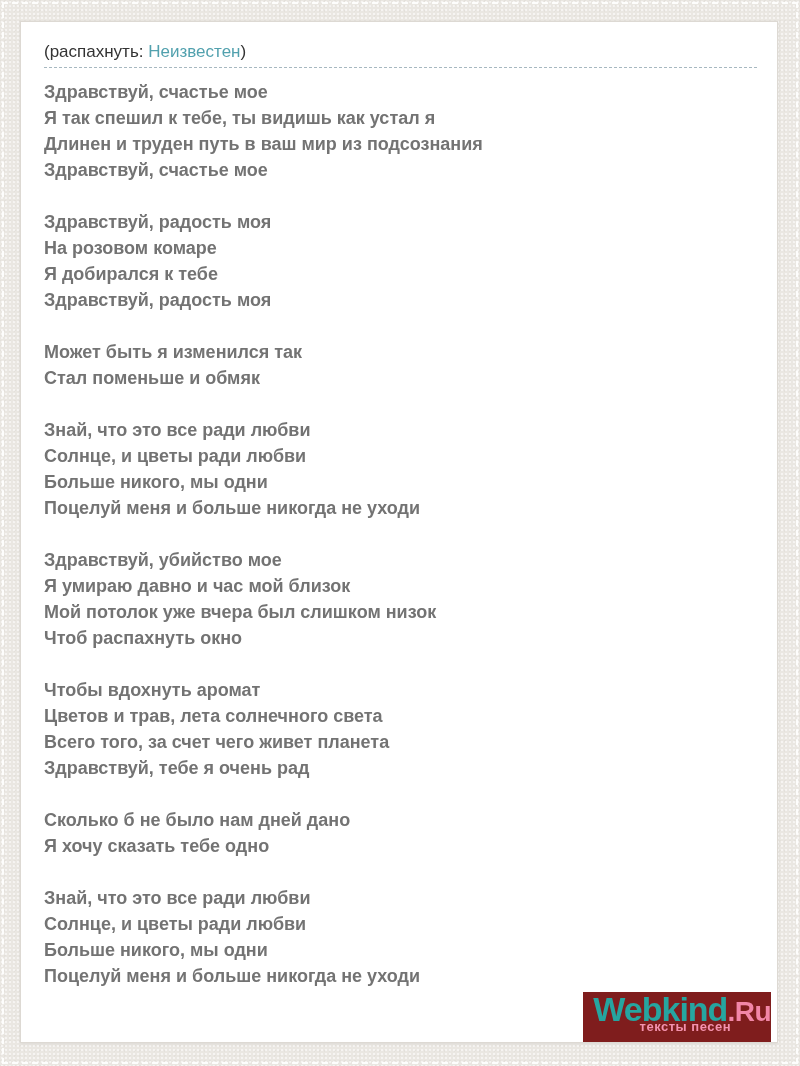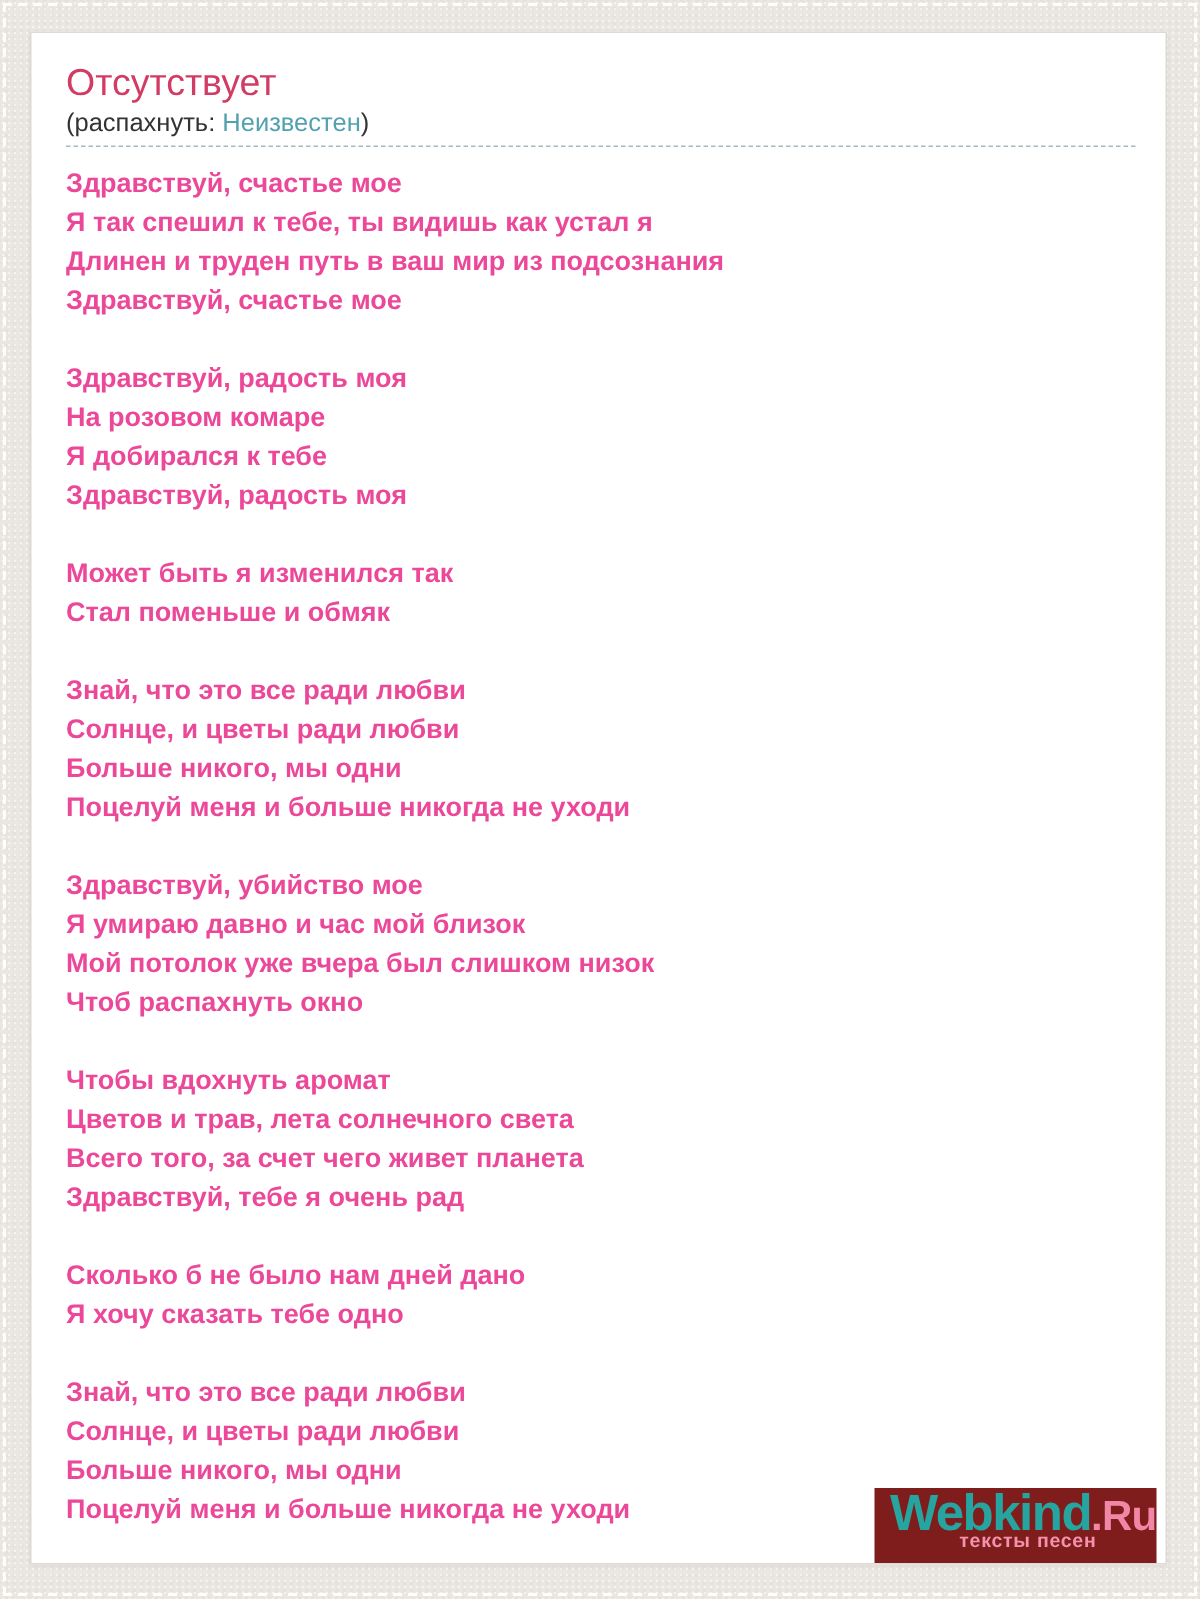--- a/index.html
+++ b/index.html
@@ -61,21 +61,21 @@
   .separator {
     margin-top: 5px;
     border-bottom: 1px dashed #a7b8c0;
     height: 0;
   }
   .lyrics {
     margin-top: 11px;
     font-size: 18px;
     line-height: 26px;
     font-weight: 700;
-    color: #ec4899;
+    color: #737373;
     white-space: pre-line;
   }
   .logo {
     position: absolute;
     right: 6px;
     bottom: 0;
     text-align: right;
     line-height: 1;
     cursor: pointer;
     background: #7f1d1d;
@@ -100,21 +100,20 @@
     letter-spacing: 0.5px;
     margin: -6px 40px 9px 0;
   }
 </style>
 </head>
 <body>
 
 <div class="stitch-border"></div>
 
 <div class="card">
-  <h1 class="song-title">Отсутствует</h1>
 
   <div class="artist-line"><span>(распахнуть: </span><a class="artist-link">Неизвестен</a><span>)</span></div>
 
   <div class="separator"></div>
 
   <div class="lyrics">Здравствуй, счастье мое
 Я так спешил к тебе, ты видишь как устал я
 Длинен и труден путь в ваш мир из подсознания
 Здравствуй, счастье мое
 

